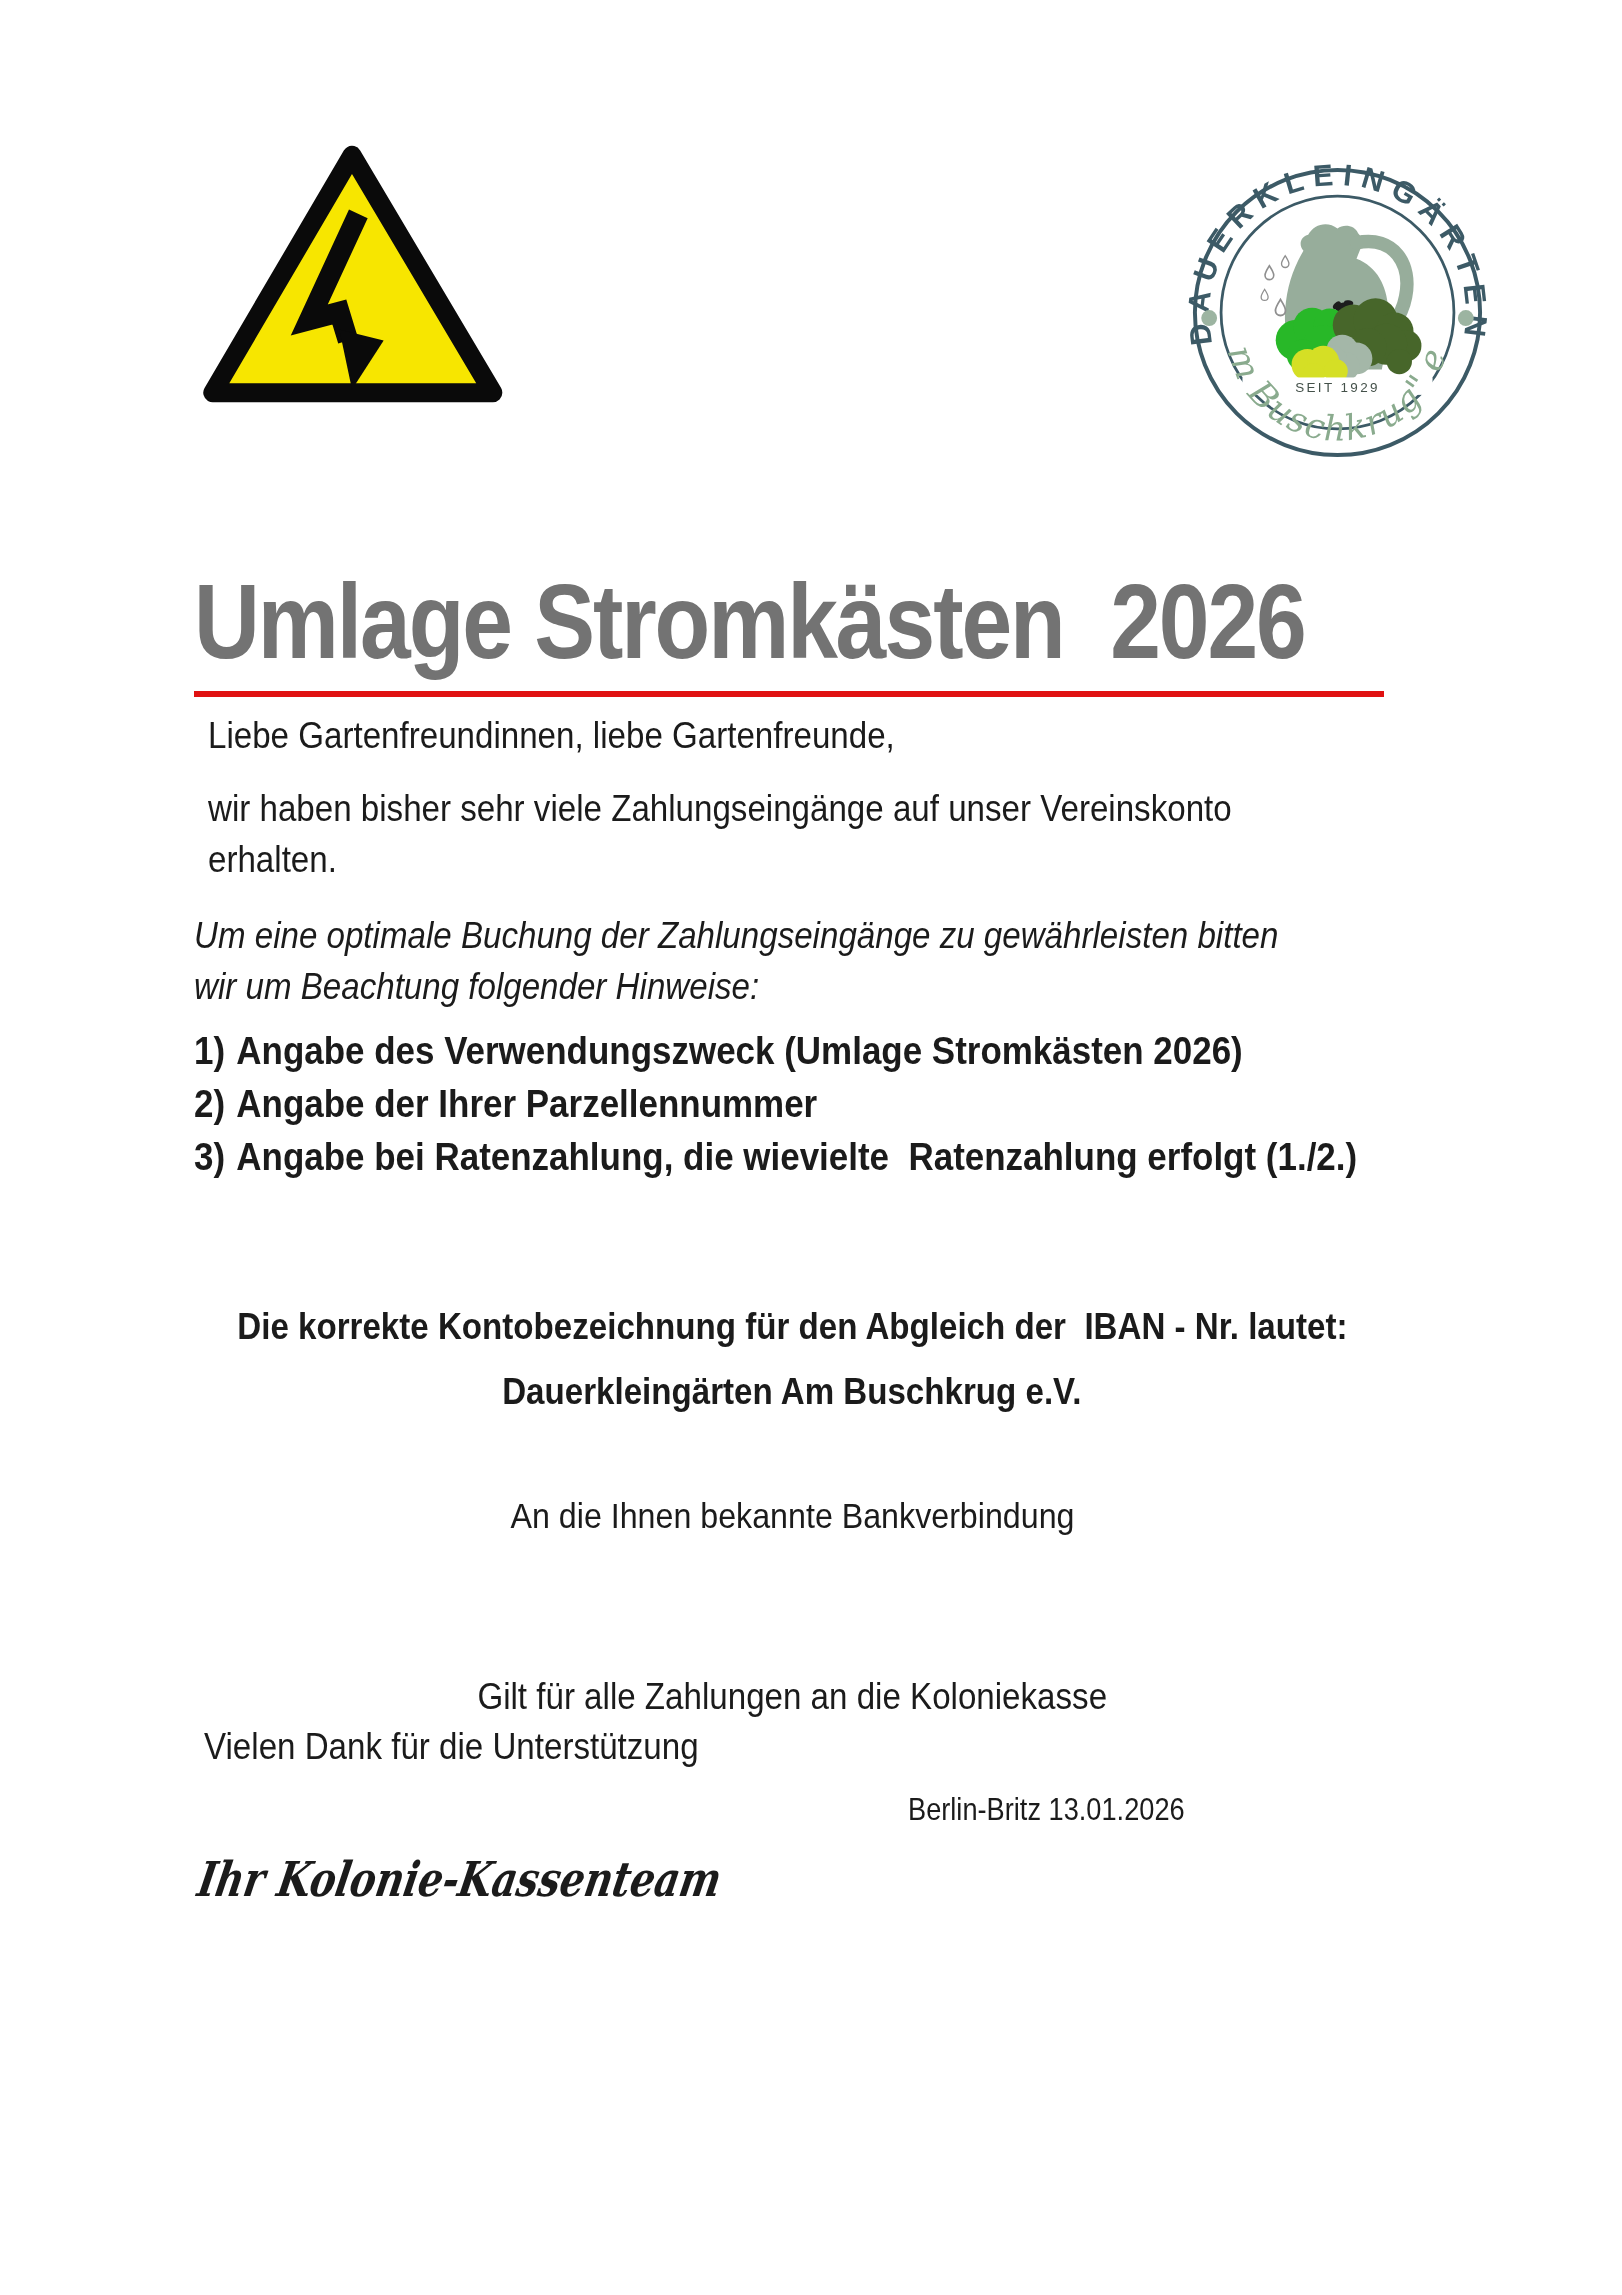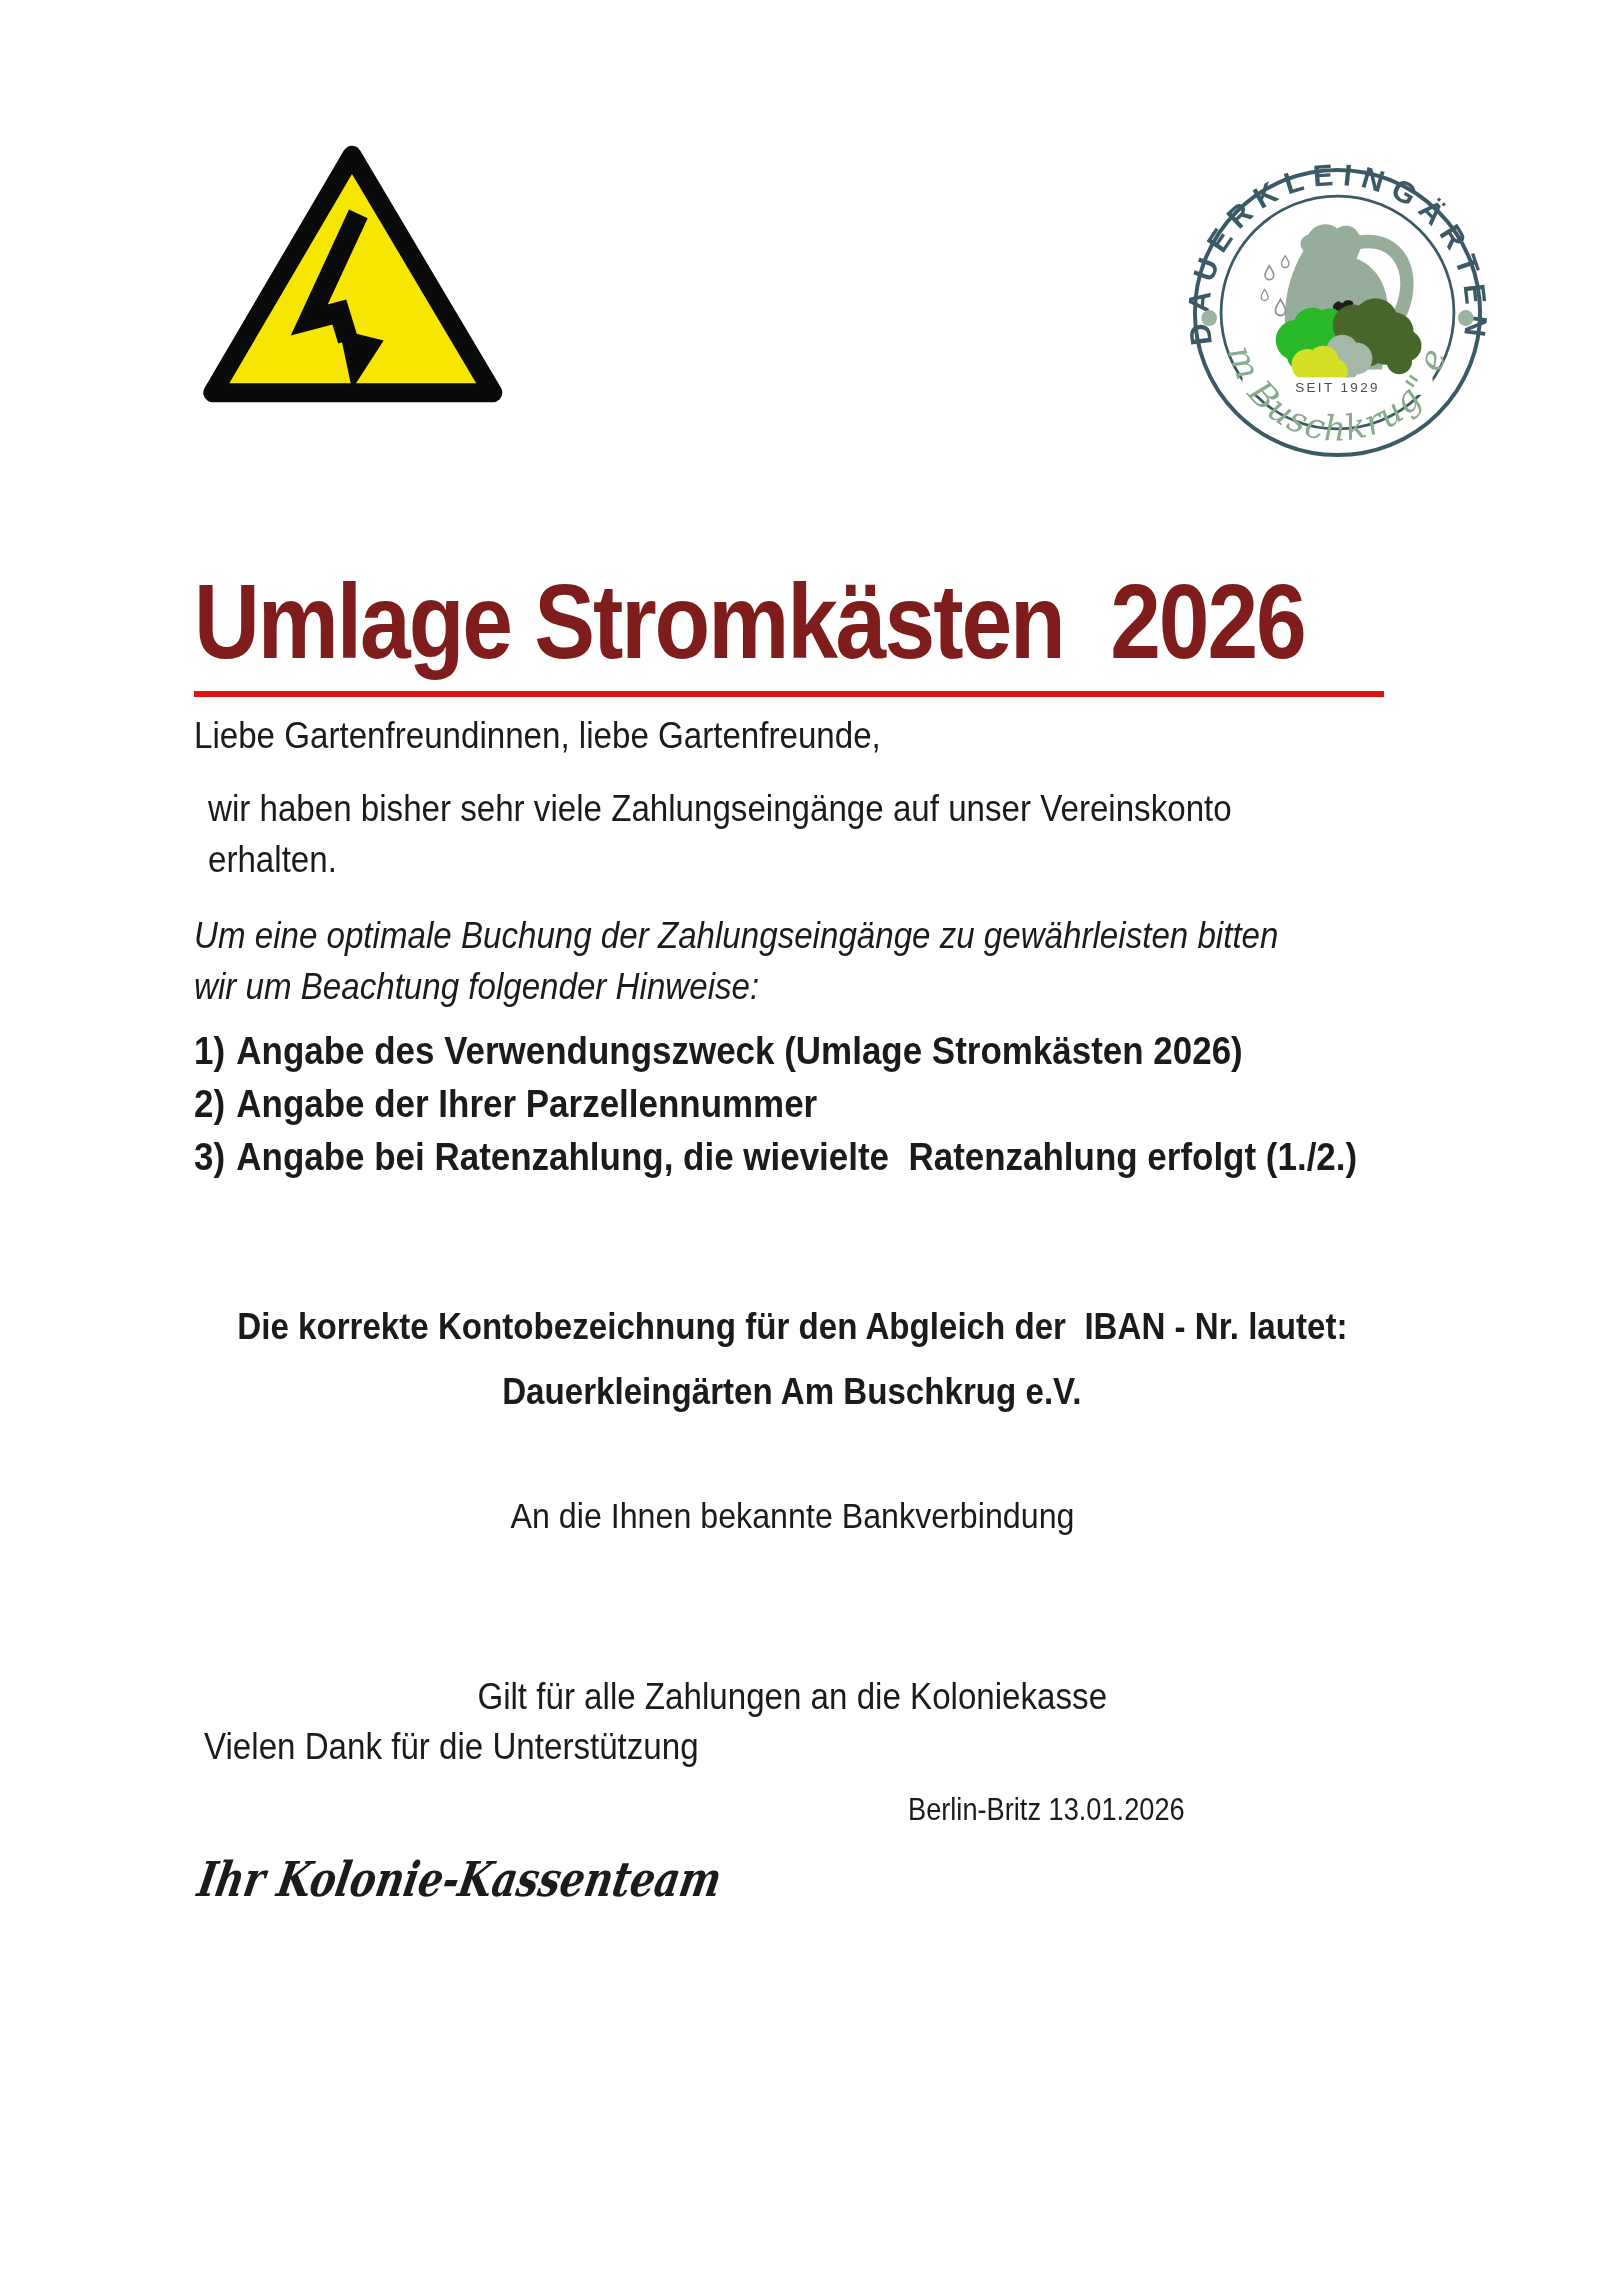--- a/index.html
+++ b/index.html
@@ -5,24 +5,24 @@
   html,body{margin:0;padding:0;}
   body{
     width:1623px;height:2295px;background:#ffffff;position:relative;
     font-family:"Liberation Sans", sans-serif;color:#1b1b1b;overflow:hidden;
   }
   .abs{position:absolute;}
   .bodytext{font-size:36px;line-height:51px;}
   .narrow{display:inline-block;transform:scaleX(0.92);transform-origin:left top;white-space:pre-wrap;}
   .narrow-c{display:inline-block;transform:scaleX(0.92);transform-origin:center top;white-space:pre-wrap;}
   .centerblock{left:158px;width:1268px;text-align:center;}
-  #doc-title{left:194px;top:566px;font-size:106px;line-height:111px;font-weight:bold;color:#7f1d1d;letter-spacing:-2.4px;}
+  #doc-title{left:194px;top:566px;font-size:106px;line-height:111px;font-weight:bold;color:#737373;letter-spacing:-2.4px;}
   #doc-title .t{display:inline-block;transform:scaleX(0.86);transform-origin:left top;white-space:pre;}
   #title-underline{left:194px;top:691px;width:1190px;height:5.5px;background:#e01111;}
-  #greeting{left:194px;top:710px;text-align:right;}
+  #greeting{left:208px;top:710px;text-align:right;}
   #para-payments{left:208px;top:783px;}
   #para-booking{left:194px;top:910px;font-style:italic;}
   #hint-list{left:194px;top:1025px;font-weight:bold;font-size:38px;line-height:53px;}
   .hint-row{display:flex;transform:scaleX(0.92);transform-origin:left top;}
   .hint-num{flex:none;width:46px;}
   .hint-text{white-space:pre-wrap;}
   #konto-line{top:1303px;font-size:36px;line-height:48px;font-weight:bold;}
   #org-line{top:1368px;font-size:36px;line-height:48px;font-weight:bold;}
   #bank-line{top:1494px;font-size:35px;line-height:44px;}
   #gilt-line{top:1674px;font-size:36px;line-height:46px;}

